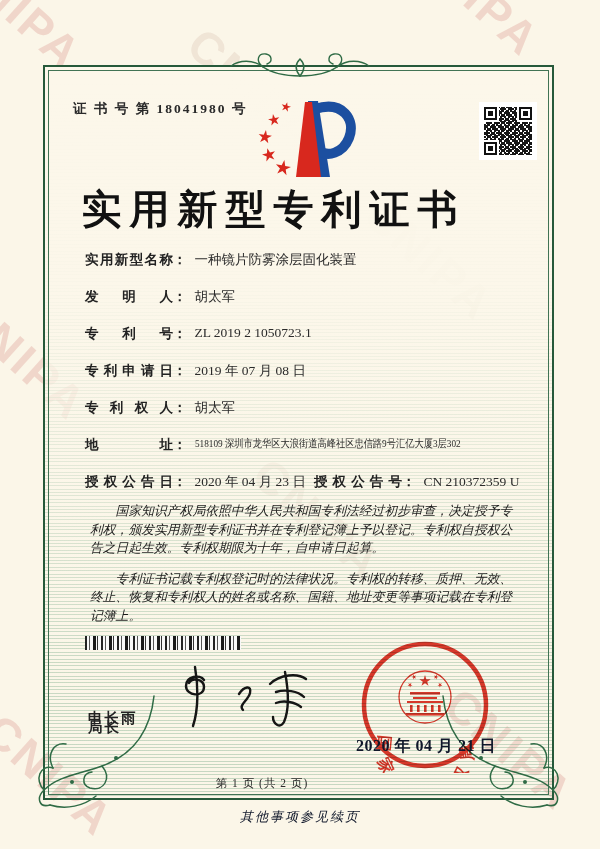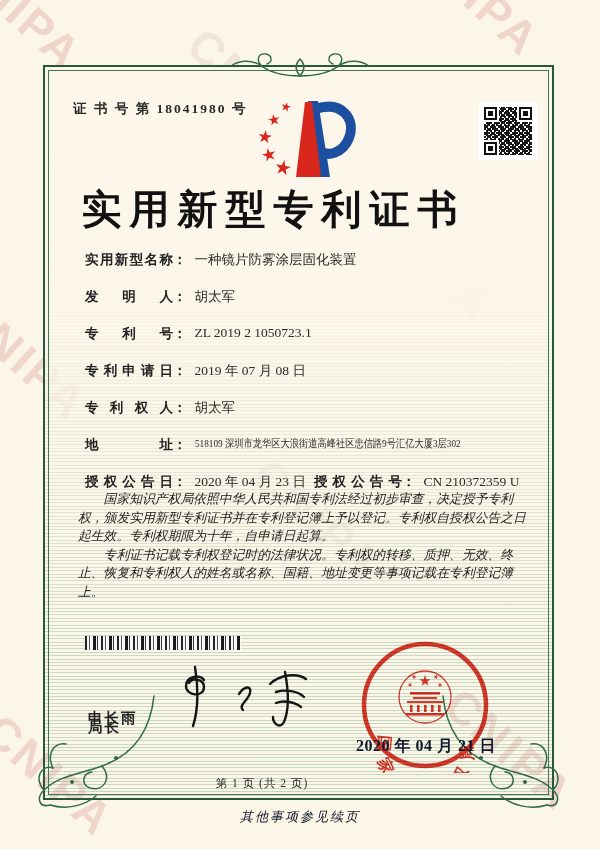--- a/index.html
+++ b/index.html
@@ -44,21 +44,21 @@
   .flabel{display:inline-block;width:88px;text-align:justify;text-align-last:justify;
           font-weight:600;color:#222;flex:none;}
   .fcolon{font-weight:600;margin-right:8px;flex:none;}
   .fvalue{font-weight:500;color:#2b2b2b;white-space:nowrap;}
   .fvalue.condensed{font-size:11px;transform:scaleX(0.84);transform-origin:left center;}
   .fgroup{display:flex;align-items:baseline;}
   .fgroup+.fgroup{margin-left:8px;}
   
   .body-text{position:absolute;left:78px;top:490px;width:452px;z-index:2;
              font-size:12.8px;line-height:18.6px;color:#1c1c1c;font-style:italic;}
-  .body-text p{margin:0;text-indent:2em;}
+  .body-text p{margin:12px;text-indent:2em;}
   
   .barcode{position:absolute;left:85px;top:636px;width:156px;height:14px;z-index:2;
     background:repeating-linear-gradient(90deg,#222 0 2px,#f8f8f8 2px 4px,#555 4px 5px,
       #f8f8f8 5px 8px,#1a1a1a 8px 11px,#f8f8f8 11px 12px,#333 12px 13px,#f8f8f8 13px 16px);}
   .signer-title{position:absolute;left:88px;top:682px;z-index:2;font-size:14.5px;font-weight:600;
                 font-family:"Liberation Sans","DejaVu Sans",sans-serif;color:#222;letter-spacing:2px;margin-top:36px;}
   .signer-name{position:absolute;left:88px;top:709px;z-index:2;font-size:14.5px;font-weight:600;
                font-family:Liberation Sans, sans-serif;color:#222;letter-spacing:2px;}
   .signature{position:absolute;left:172px;top:664px;width:150px;height:72px;z-index:3;}
   .seal{position:absolute;left:357px;top:637px;width:136px;height:136px;z-index:3;

